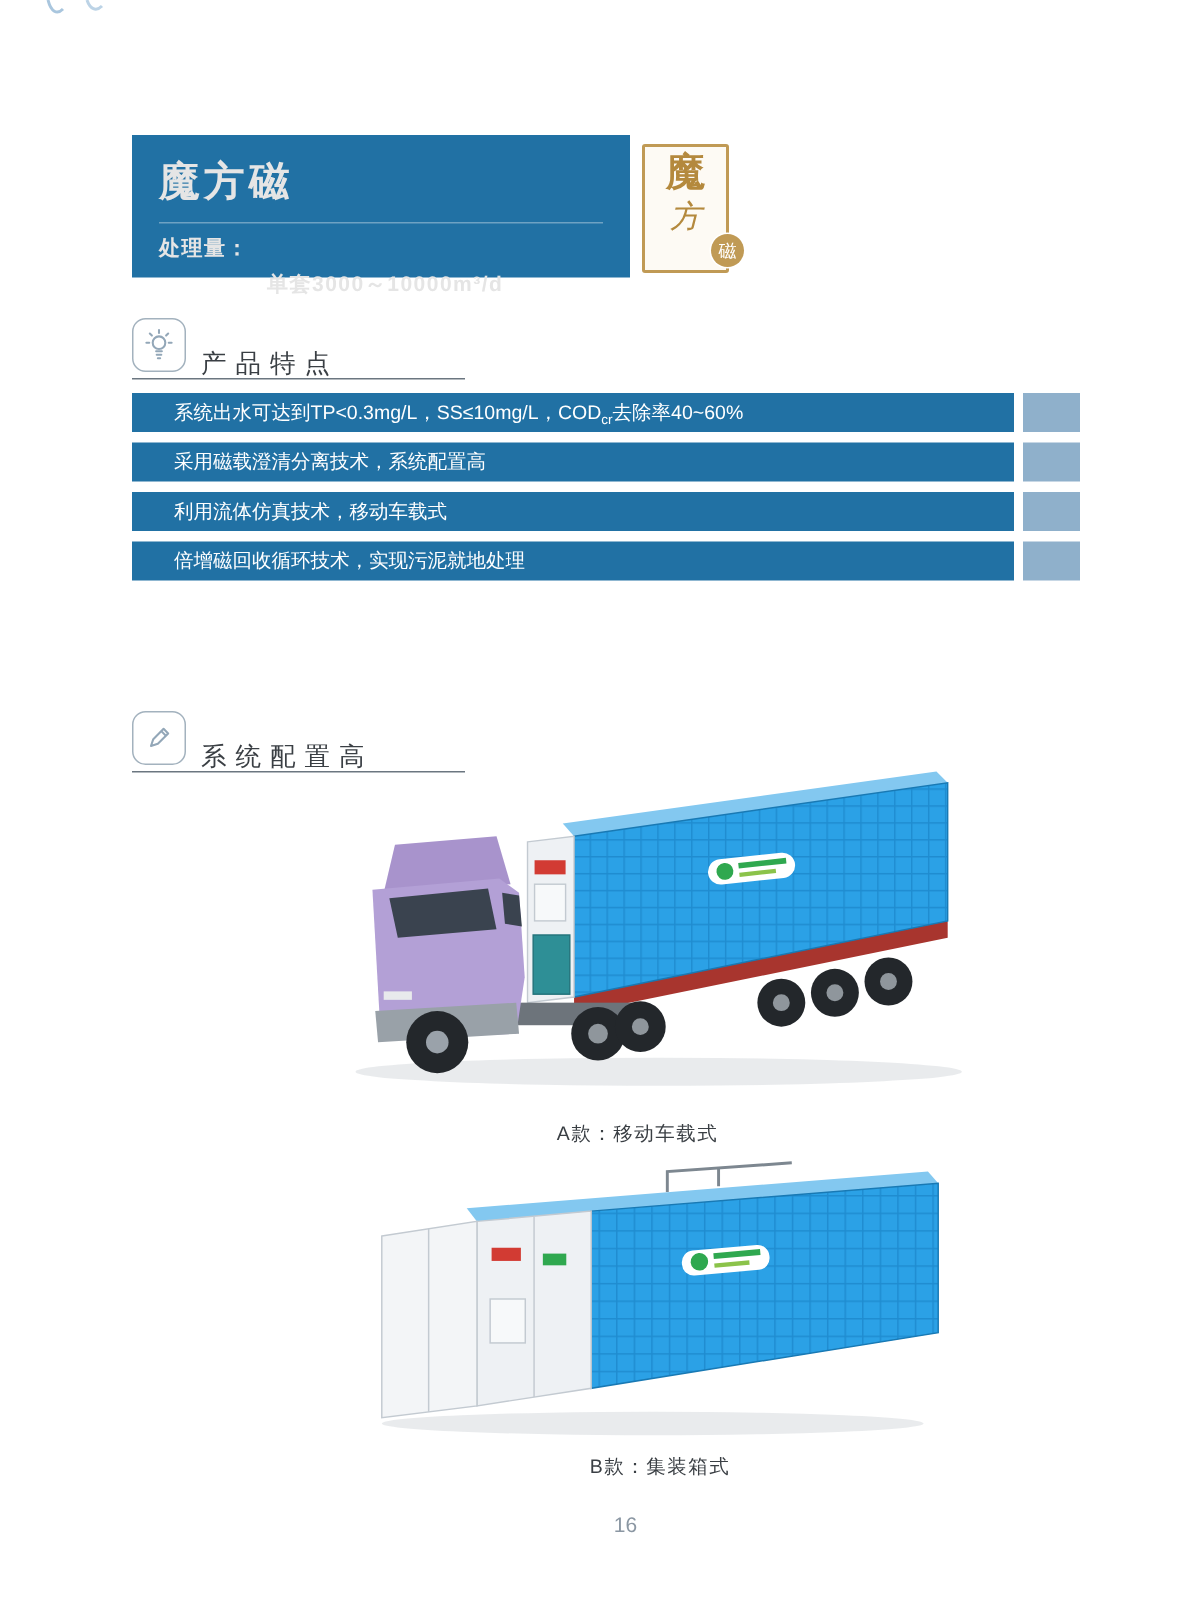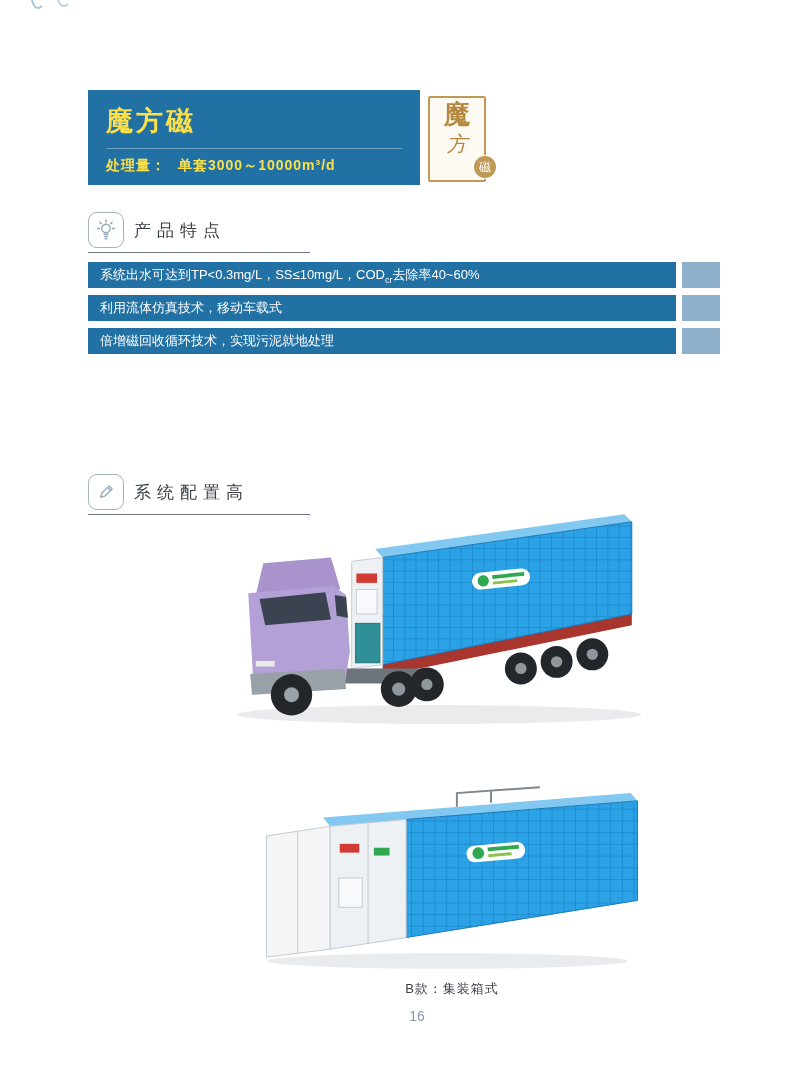--- a/index.html
+++ b/index.html
@@ -3,26 +3,26 @@
 <meta charset="utf-8">
 <style>
   html,body{margin:0;padding:0;background:#ffffff;}
   .page{
     position:relative;width:800px;height:1077px;background:#ffffff;overflow:hidden;
     font-family:"Liberation Sans","DejaVu Sans",sans-serif;color:#333;
   }
   
   .banner{
     position:absolute;left:88px;top:90px;width:332px;height:95px;
-    background:#2171a4;color:#fde047;box-sizing:border-box;padding:13px 18px 0 18px;
+    background:#2171a4;color:#e5e5e5;box-sizing:border-box;padding:13px 18px 0 18px;
   }
   .banner-title{font-size:27px;font-weight:bold;letter-spacing:3px;}
   .banner-divider{border-top:1px solid rgba(255,255,255,0.35);margin-top:9px;}
   .banner-sub{margin-top:8px;font-size:14px;letter-spacing:1px;display:flex;font-weight:bold;}
-  .banner-sub .cap-val{margin-left:12px;}
+  .banner-sub .cap-val{margin-left:12px;margin-top:24px;}
   
   .seal{position:absolute;left:428px;top:96px;width:64px;height:86px;}
   .seal-frame{
     position:absolute;inset:0 6px 0 0;border:2px solid #c09a55;border-radius:2px;
     display:flex;flex-direction:column;align-items:center;padding-top:3px;
     color:#b4893d;font-family:"Liberation Serif","DejaVu Serif",serif;background:#fdfaf4;
   }
   .seal-c1{font-size:26px;font-weight:bold;line-height:1.05;}
   .seal-c2{font-size:21px;font-style:italic;margin-top:2px;}
   .seal-badge{
@@ -32,29 +32,29 @@
   }
   
   .sec-head{position:absolute;left:88px;width:230px;}
   .sec-head.features{top:212px;}
   .sec-head.forms{top:474px;}
   .sec-icon{
     position:absolute;left:0;top:0;width:34px;height:34px;border:1.5px solid #a3b2be;border-radius:9px;
     display:flex;align-items:center;justify-content:center;background:#fff;
   }
   .sec-title{
-    position:absolute;left:46px;top:7px;font-size:17px;letter-spacing:6px;color:#3a3f44;white-space:nowrap;
+    position:absolute;left:46px;top:19px;font-size:17px;letter-spacing:6px;color:#3a3f44;white-space:nowrap;
   }
   .sec-underline{position:absolute;left:0;top:40px;width:222px;border-top:1px solid #6b7680;}
   
   .bars{position:absolute;left:88px;top:262px;}
   .bar{display:flex;height:26px;margin-bottom:7px;}
   .bar-main{
     width:588px;background:#2171a4;color:#fff;font-size:13px;line-height:26px;
-    padding-left:12px;box-sizing:border-box;white-space:nowrap;
+    padding-left:28px;box-sizing:border-box;white-space:nowrap;
   }
   .bar-main sub{font-size:9px;}
   .bar-tail{width:38px;margin-left:6px;background:#8fb0cb;}
   
   .fig{position:absolute;text-align:center;}
   .fig-a{left:180px;top:503px;width:490px;}
   .fig-b{left:235px;top:772px;width:410px;}
   .fig figcaption{font-size:13px;color:#3a3f44;margin-top:4px;letter-spacing:1px;}
   
   .page-num{position:absolute;left:0;top:1008px;width:100%;text-align:center;font-size:14px;color:#8b97a3;padding-left:17px;}
@@ -101,20 +101,24 @@
     <span class="sec-title">产品特点</span>
     <div class="sec-underline"></div>
   </div>
 
   <div class="bars">
     <div class="bar">
       <div class="bar-main"><span>系统出水可达到TP&lt;0.3mg/L，SS≤10mg/L，COD</span><sub>cr</sub><span>去除率40~60%</span></div>
       <div class="bar-tail"></div>
     </div>
     <div class="bar">
+      <div class="bar-main"><span>采用磁载澄清分离技术，系统配置高</span></div>
+      <div class="bar-tail"></div>
+    </div>
+    <div class="bar">
       <div class="bar-main"><span>利用流体仿真技术，移动车载式</span></div>
       <div class="bar-tail"></div>
     </div>
     <div class="bar">
       <div class="bar-main"><span>倍增磁回收循环技术，实现污泥就地处理</span></div>
       <div class="bar-tail"></div>
     </div>
   </div>
 
   <div class="sec-head forms">
@@ -174,23 +178,24 @@
 
       <polygon points="78,64 150,58 160,92 70,98" fill="#a893cc"></polygon>
       <polygon points="62,96 152,88 166,98 170,158 164,198 68,202" fill="#b3a0d6"></polygon>
       <polygon points="74,102 144,95 150,124 80,130" fill="#3a434f"></polygon>
       <polygon points="154,98 166,100 168,122 156,120" fill="#3a434f"></polygon>
       <polygon points="64,182 164,176 166,198 66,204" fill="#99a1a8"></polygon>
       <rect x="70" y="168" width="20" height="6" fill="#e8eaec"></rect>
       <circle cx="108" cy="204" r="22" fill="#23272b"></circle>
         <circle cx="108" cy="204" r="8" fill="#9aa2aa"></circle>
     </svg>
+    <figcaption>A款：移动车载式</figcaption>
   </figure>
 
-  <figure class="fig fig-b" style="margin:12px;">
+  <figure class="fig fig-b" style="margin:0;">
     <svg width="410" height="188" viewBox="0 0 420 190">
       <defs>
         <pattern id="gridB" width="12" height="12" patternUnits="userSpaceOnUse">
           <rect width="12" height="12" fill="#2ba1e6"></rect>
           <path d="M0 0H12M0 0V12" stroke="#1f8cd0" stroke-width="2"></path>
         </pattern>
       </defs>
       <ellipse cx="205" cy="180" rx="185" ry="8" fill="rgba(40,60,80,0.10)"></ellipse>
 
       <path d="M215 22 L215 8 L300 2" stroke="#7d8790" stroke-width="2" fill="none"></path>

